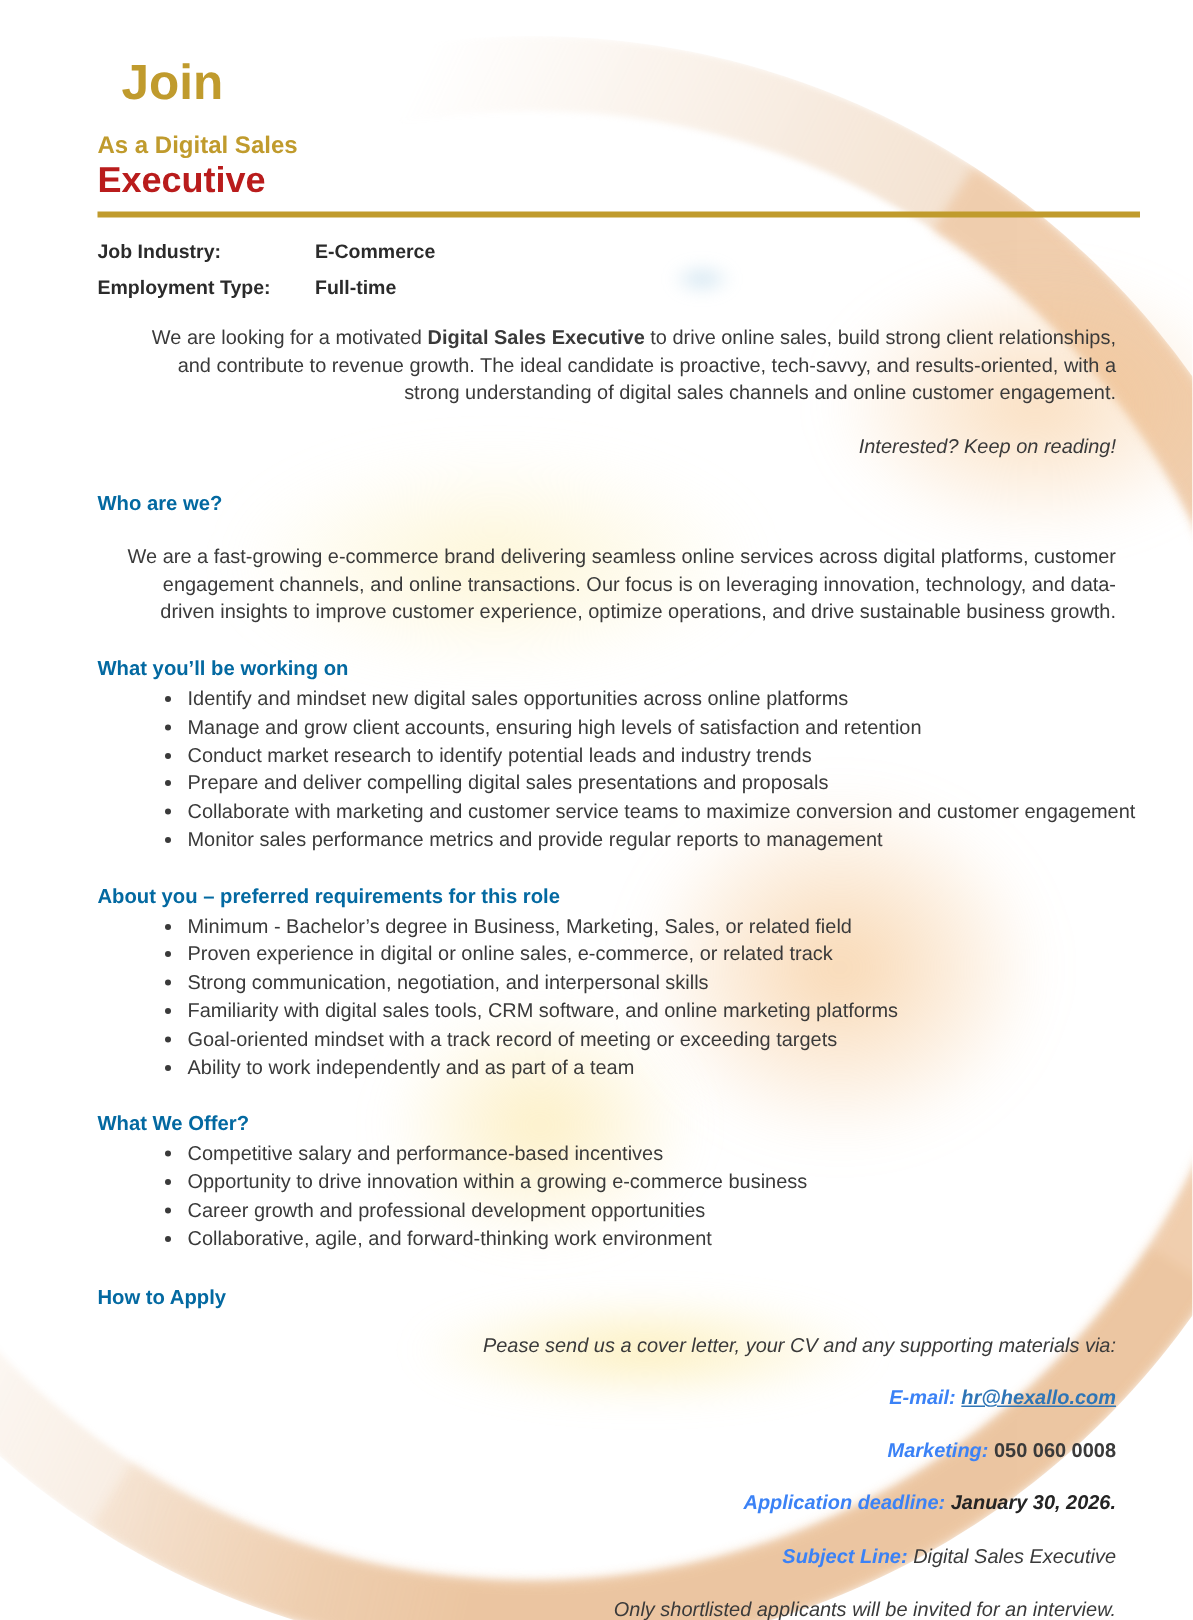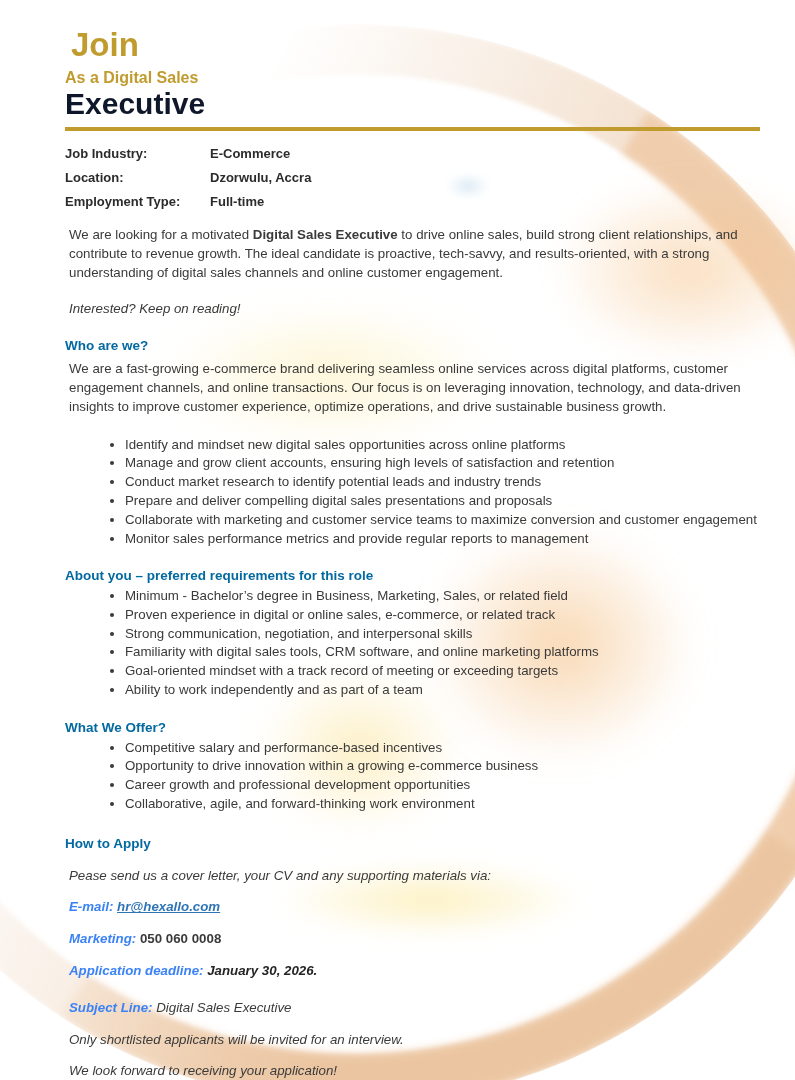--- a/index.html
+++ b/index.html
@@ -46,31 +46,31 @@
     filter:blur(14px);}
   .wm-b5{left:220px;top:850px;width:420px;height:100px;
     background:radial-gradient(closest-side,rgba(250,226,130,.5),rgba(250,226,130,0) 75%);
     filter:blur(10px);}
   .wm-b6{left:440px;top:172px;width:56px;height:28px;border-radius:50%;
     background:radial-gradient(closest-side,rgba(140,190,220,.4),rgba(140,190,220,0) 75%);
     filter:blur(5px);}
 
   
   .content{position:relative;z-index:1;padding:22px 35px 0 65px;}
-  .h-join{margin:6px;font-size:33px;line-height:1.05;font-weight:bold;color:#c09b2d;}
+  .h-join{margin:16px;font-size:33px;line-height:1.05;font-weight:bold;color:#c09b2d;}
   .h-sub{margin:3px 0 0;font-size:16px;font-weight:bold;color:#c09b2d;}
-  .h-role{margin:1px 0 0;font-size:30px;line-height:1.05;font-weight:bold;color:#0f172a;}
+  .h-role{margin:1px 0 0;font-size:24px;line-height:1.05;font-weight:bold;color:#b91c1c;}
   .gold-rule{height:4px;background:#c09b2d;margin-top:8px;}
 
   .meta{margin-top:15px;font-size:13px;}
   .meta-row{display:flex;margin-bottom:9px;}
   .meta-label{width:145px;font-weight:bold;color:#2b2b2b;}
   .meta-value{font-weight:bold;color:#2b2b2b;}
 
-  p{margin:4px;font-size:13.3px;line-height:18.8px;}
+  p{margin:16px;font-size:13.3px;line-height:18.8px;text-align:right;}
   .intro{margin-top:17px;}
   .teaser{margin-top:17px;font-style:italic;}
 
   .section{margin-top:19px;}
   .section h3{margin:0;font-size:13.5px;font-weight:bold;color:#0369a1;line-height:18.8px;}
   .section ul{margin:1px 0 0;padding-left:60px;}
   .section li{font-size:13.3px;line-height:18.8px;color:#3a3a3a;}
 
   .apply-head{margin-top:21px;}
   .apply-line{margin-top:13px;font-style:italic;}
@@ -105,39 +105,36 @@
       <h2 class="h-role">Executive</h2>
       <div class="gold-rule"></div>
     </header>
 
     <div class="meta">
       <div class="meta-row">
         <span class="meta-label">Job Industry:</span>
         <span class="meta-value">E-Commerce</span>
       </div>
       <div class="meta-row">
-        <span class="meta-label">Location:</span>
-        <span class="meta-value">Dzorwulu, Accra</span>
-      </div>
-      <div class="meta-row">
         <span class="meta-label">Employment Type:</span>
         <span class="meta-value">Full-time</span>
       </div>
     </div>
 
     <p class="intro"><span>We are looking for a motivated </span><b>Digital Sales Executive</b><span> to drive online sales, build strong client relationships, and contribute to revenue growth. The ideal candidate is proactive, tech-savvy, and results-oriented, with a strong understanding of digital sales channels and online customer engagement.</span></p>
 
     <p class="teaser">Interested? Keep on reading!</p>
 
     <div class="section">
       <h3>Who are we?</h3>
       <p>We are a fast-growing e-commerce brand delivering seamless online services across digital platforms, customer engagement channels, and online transactions. Our focus is on leveraging innovation, technology, and data-driven insights to improve customer experience, optimize operations, and drive sustainable business growth.</p>
     </div>
 
     <div class="section">
+      <h3>What you’ll be working on</h3>
       <ul>
           <li>Identify and mindset new digital sales opportunities across online platforms</li>
           <li>Manage and grow client accounts, ensuring high levels of satisfaction and retention</li>
           <li>Conduct market research to identify potential leads and industry trends</li>
           <li>Prepare and deliver compelling digital sales presentations and proposals</li>
           <li>Collaborate with marketing and customer service teams to maximize conversion and customer engagement</li>
           <li>Monitor sales performance metrics and provide regular reports to management</li>
         </ul>
     </div>
 

